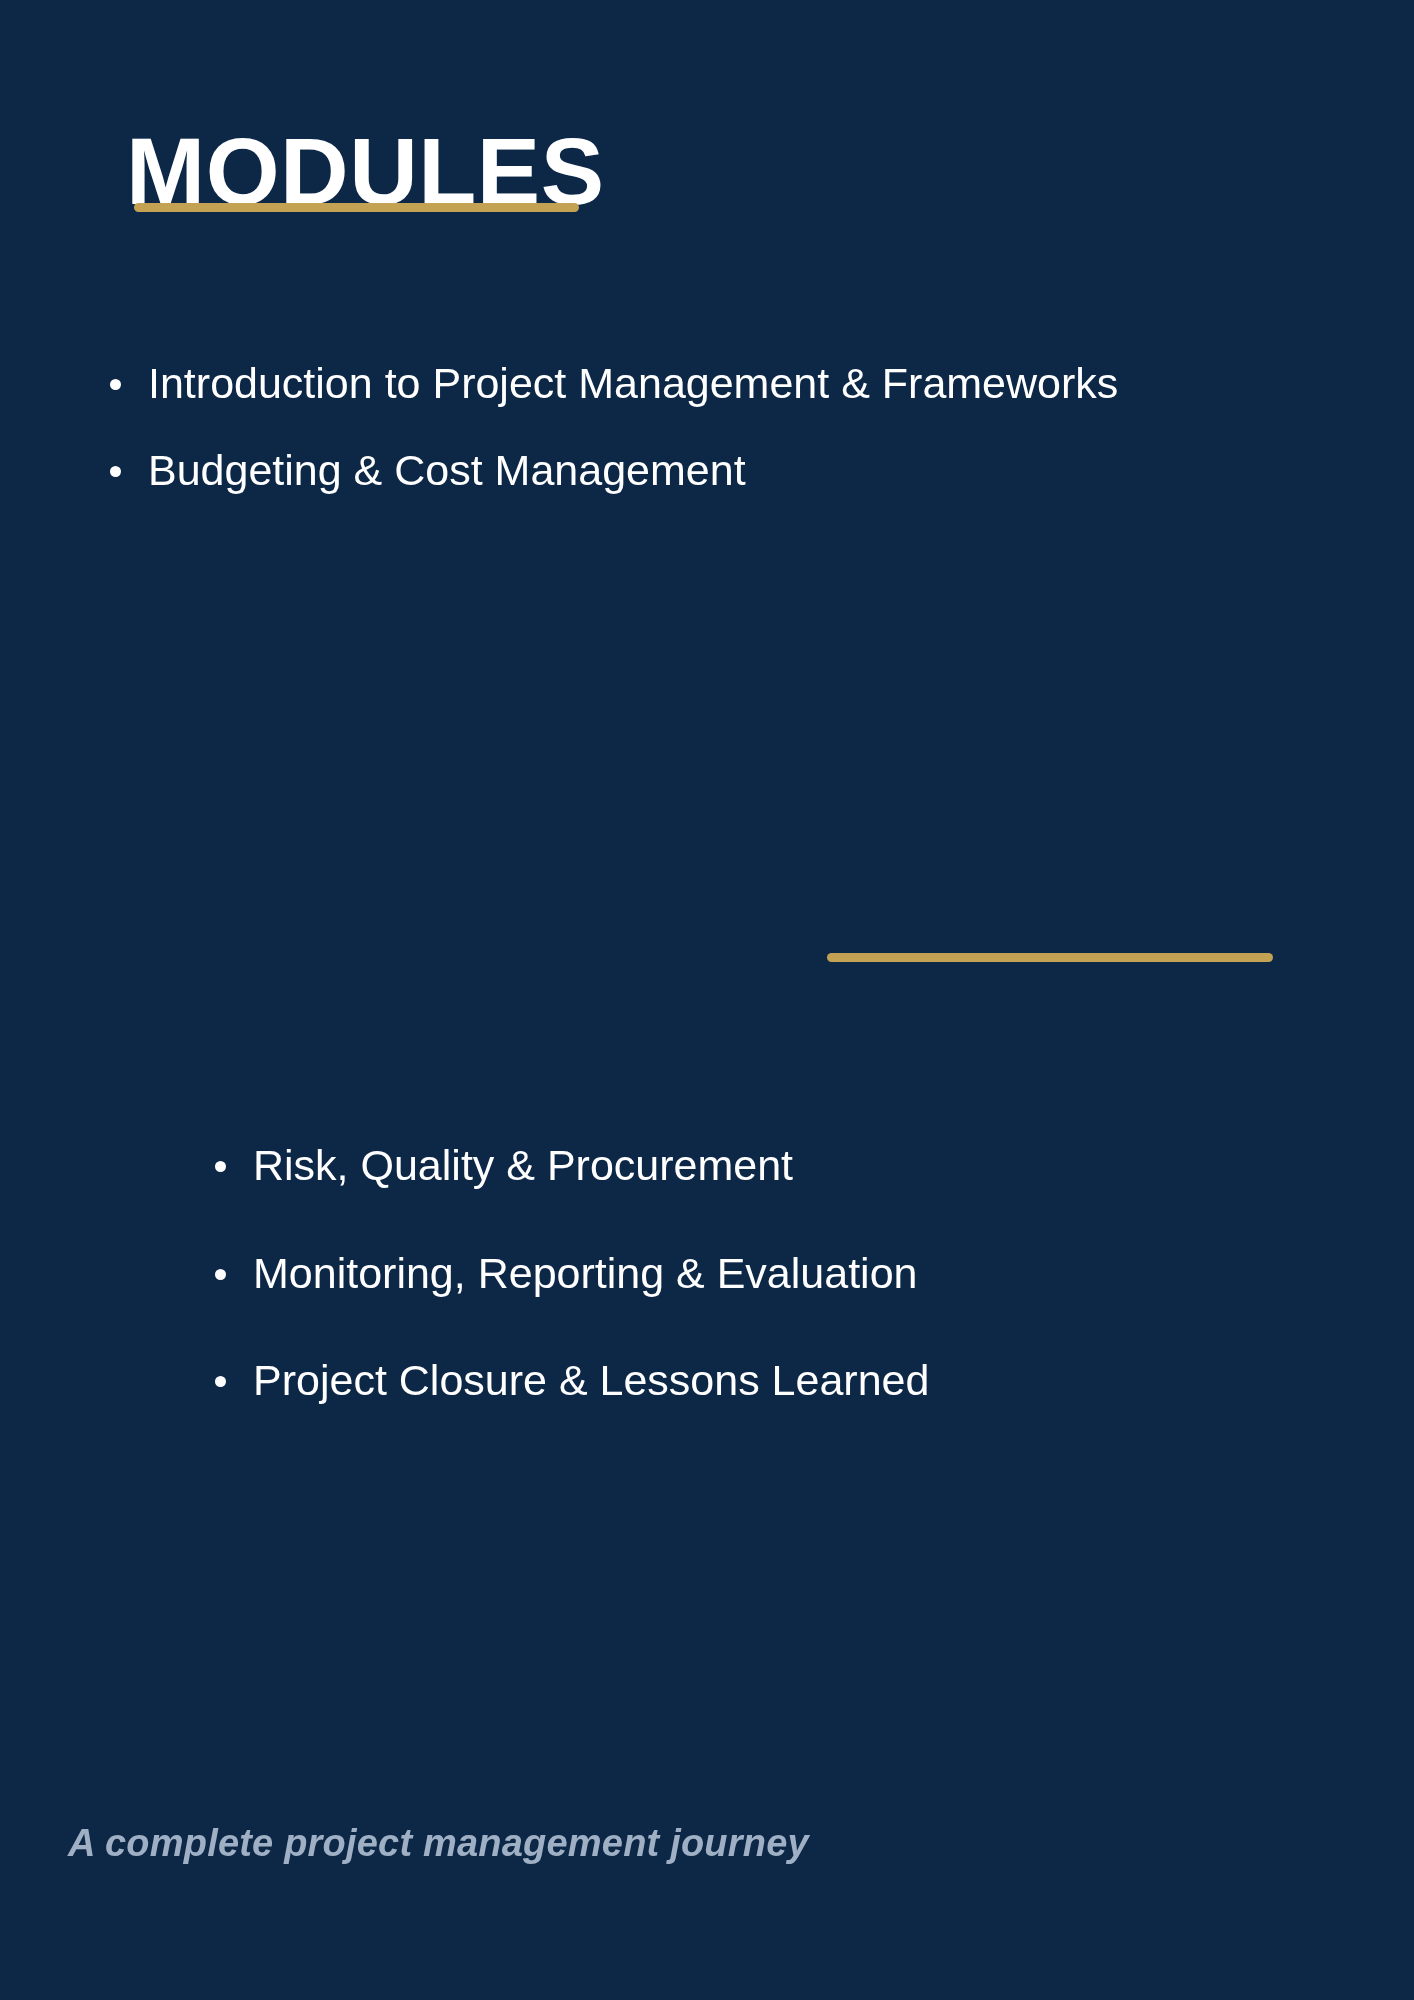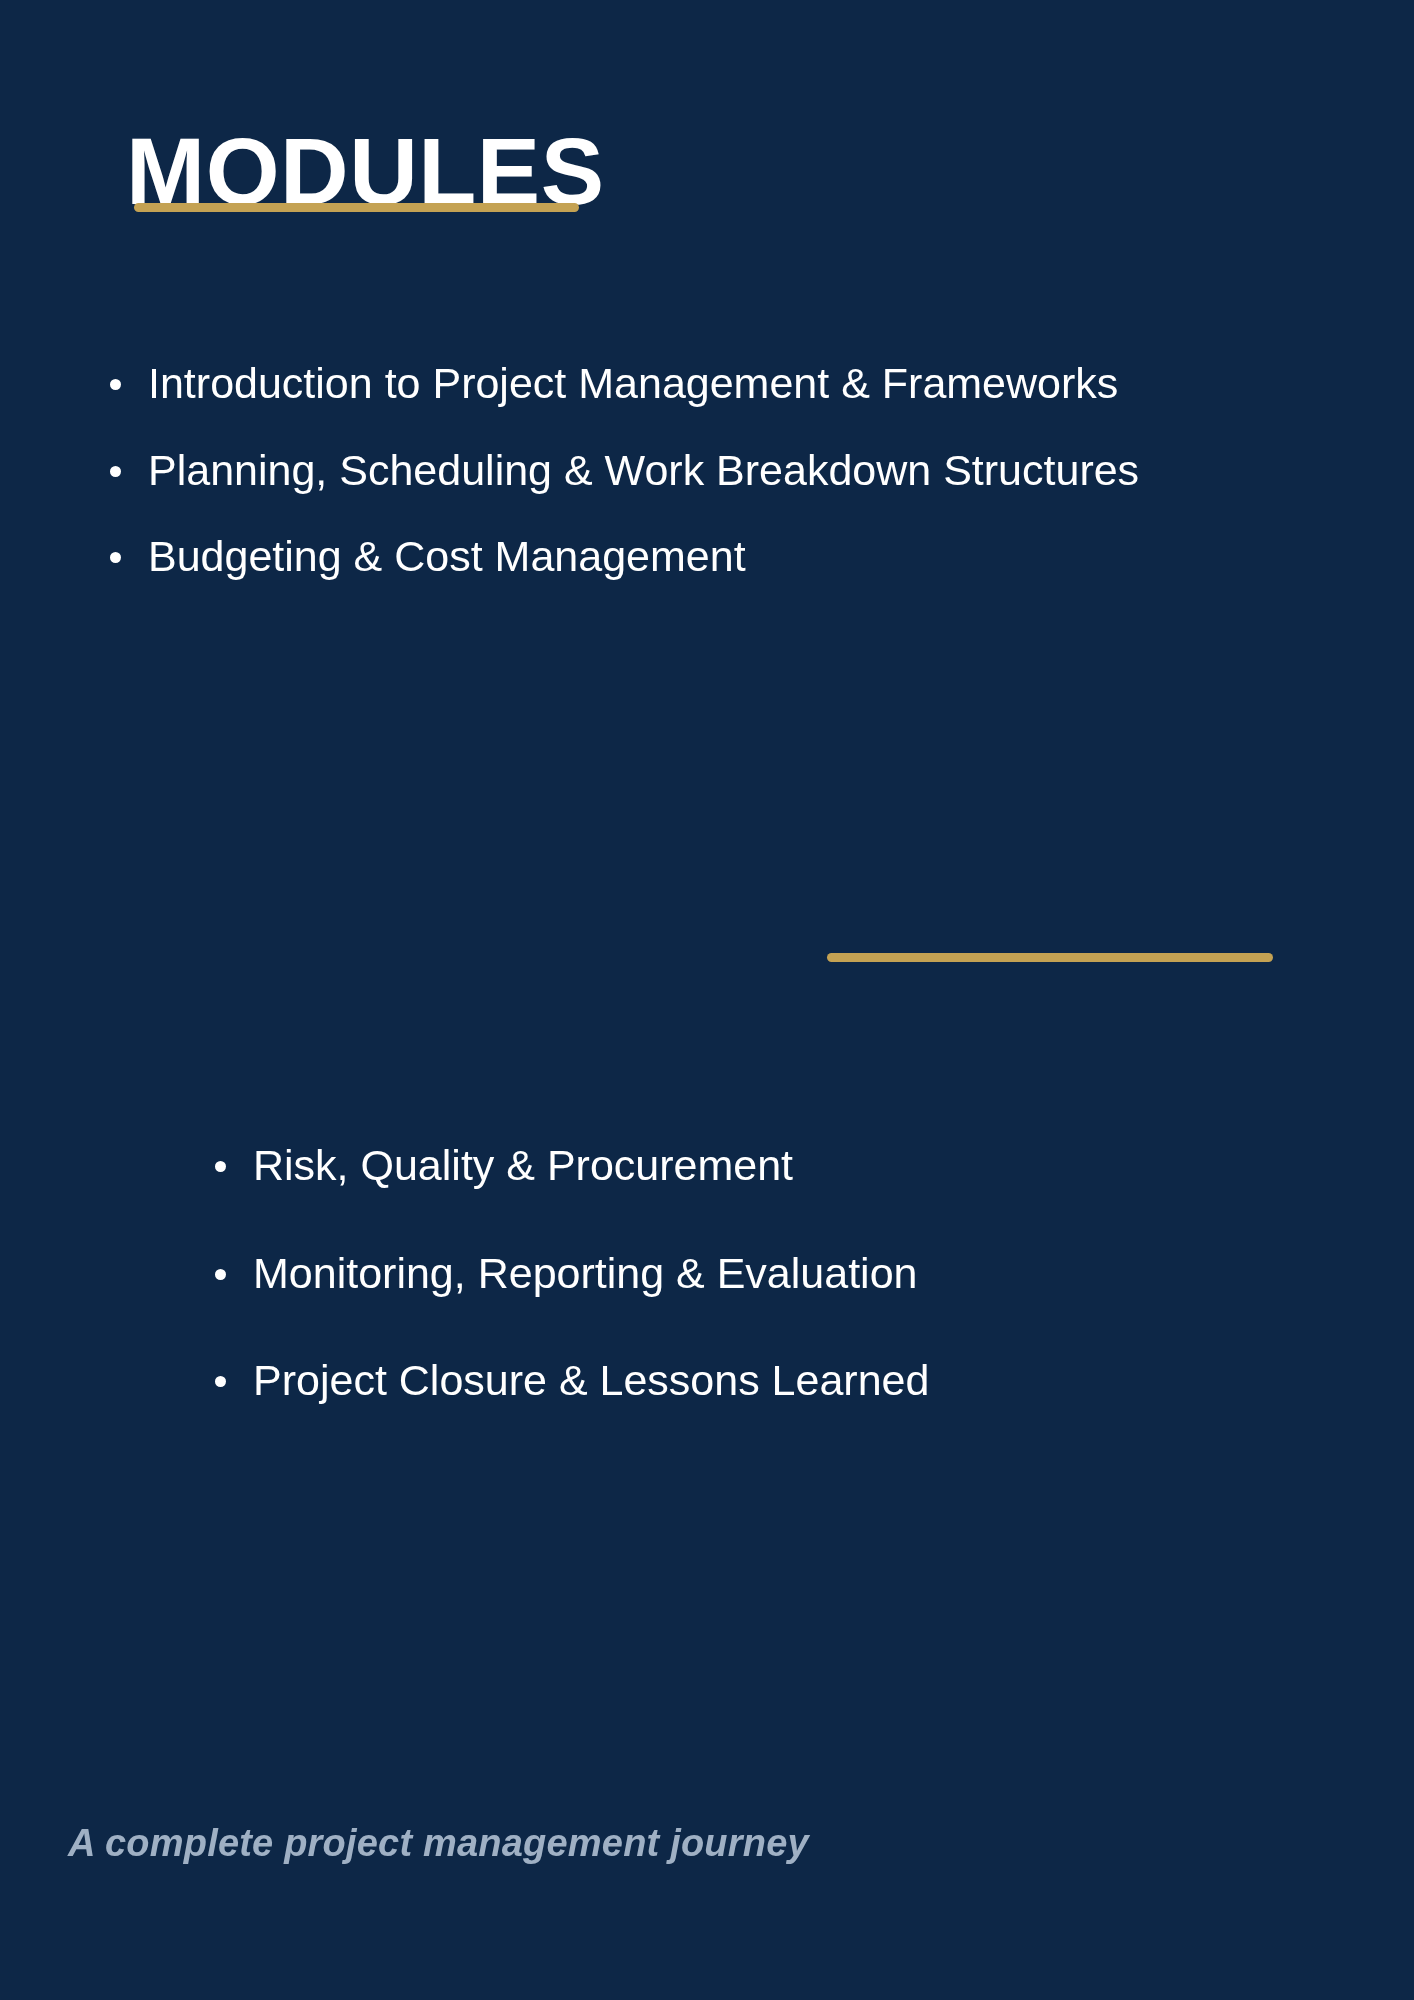--- a/index.html
+++ b/index.html
@@ -123,24 +123,20 @@
 
   <div class="rule rule-top"></div>
 
   <ul class="module-list list-primary">
     <li class="module-item">
       <span class="bullet-dot"></span>
       <span class="module-text">Introduction to Project Management &amp; Frameworks</span>
     </li>
     <li class="module-item">
       <span class="bullet-dot"></span>
-      <span class="module-text">Planning, Scheduling &amp; Work Breakdown Structures</span>
-    </li>
-    <li class="module-item">
-      <span class="bullet-dot"></span>
       <span class="module-text">Budgeting &amp; Cost Management</span>
     </li>
   </ul>
 
   <div class="rule rule-mid"></div>
 
   <ul class="module-list list-secondary">
     <li class="module-item">
       <span class="bullet-dot"></span>
       <span class="module-text">Risk, Quality &amp; Procurement</span>

